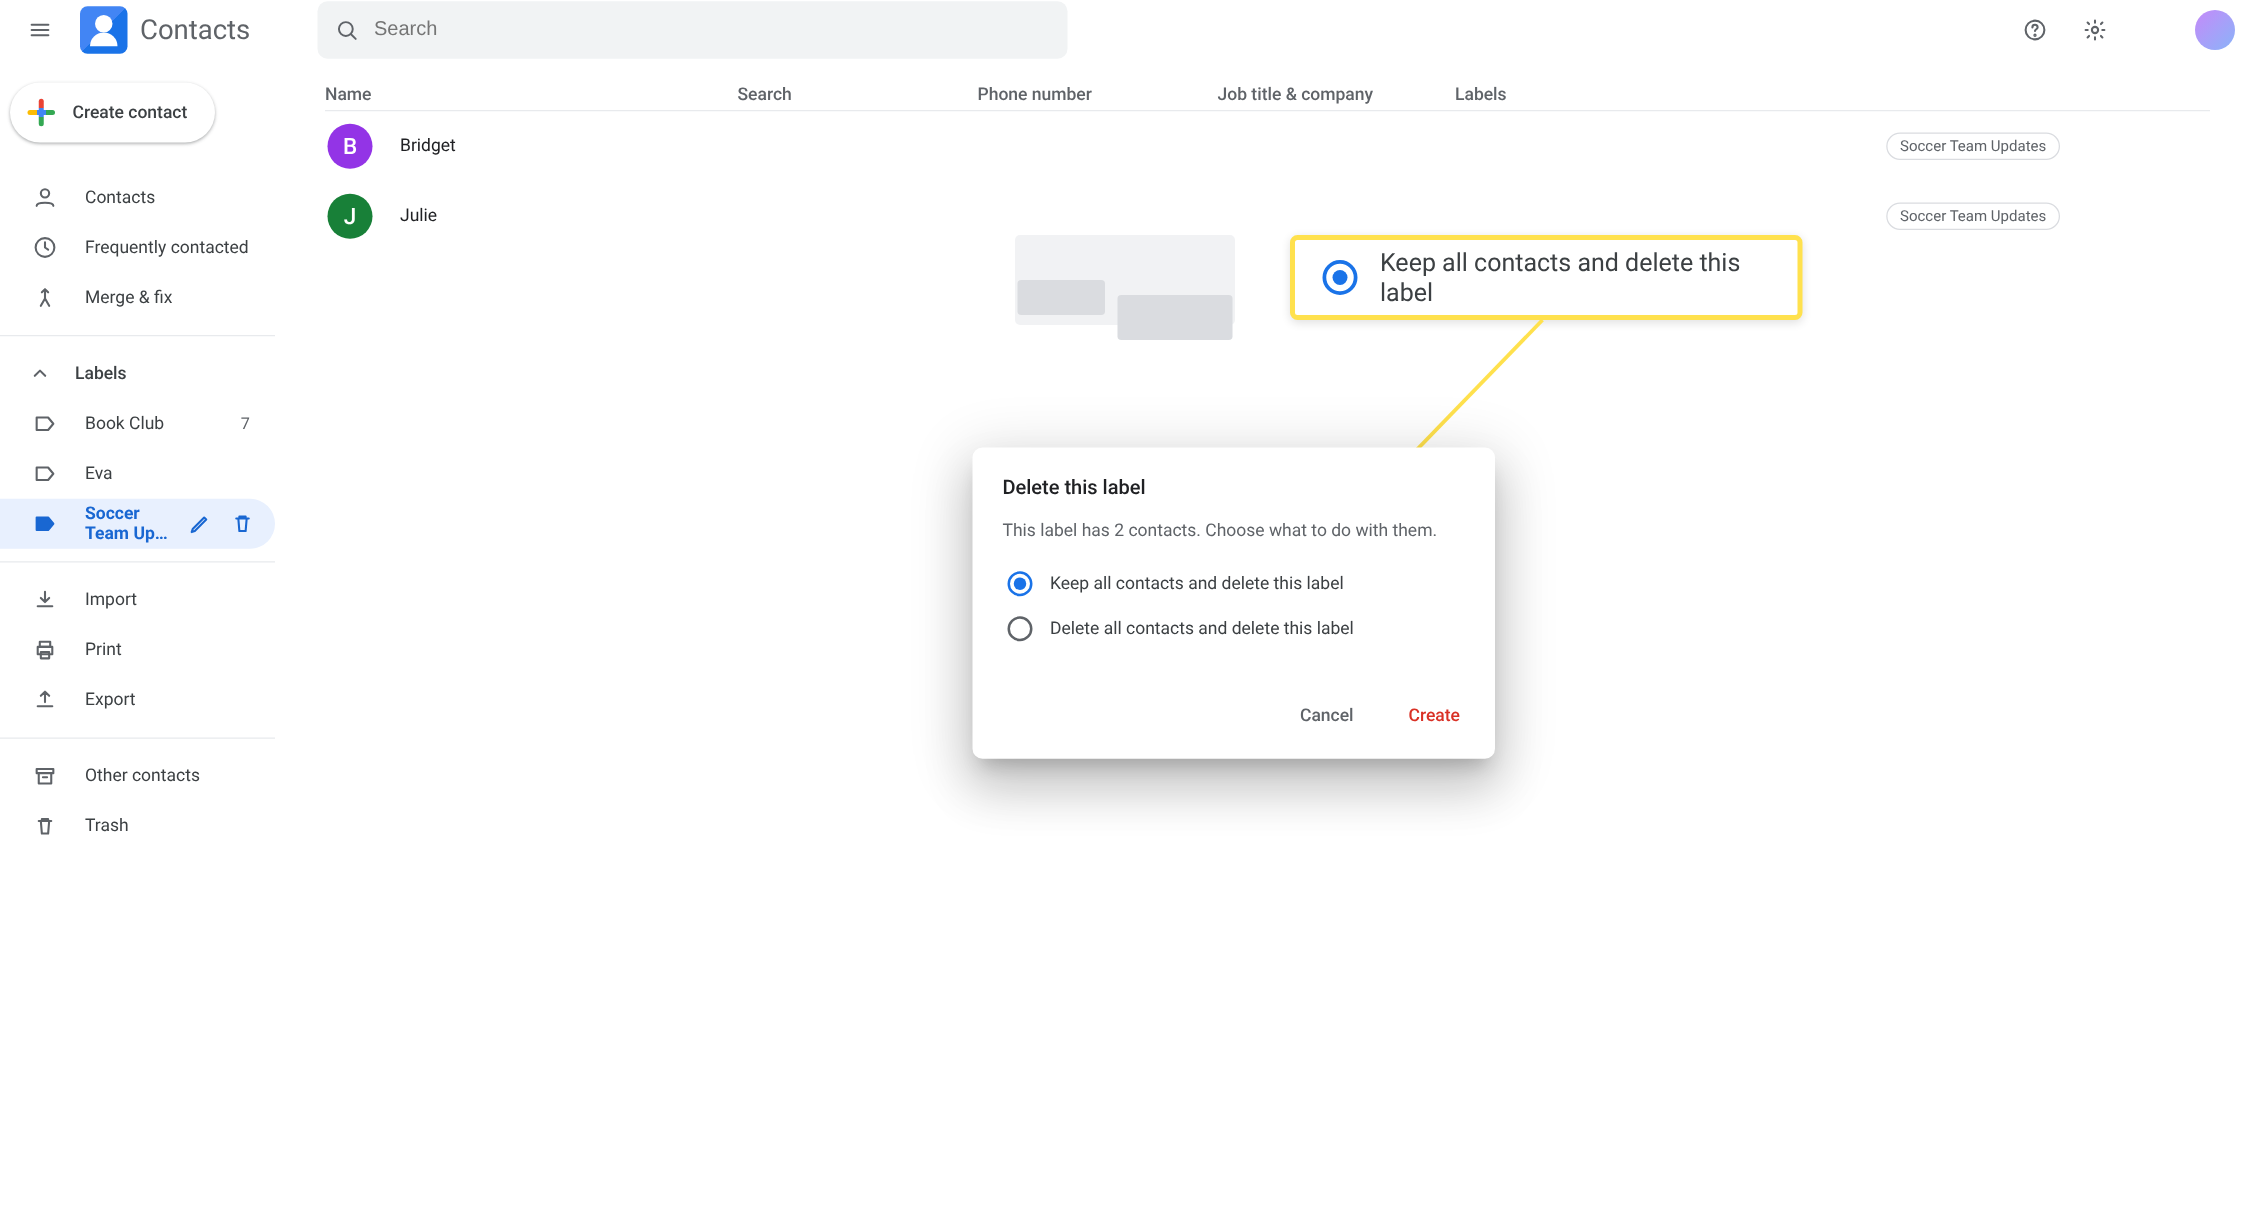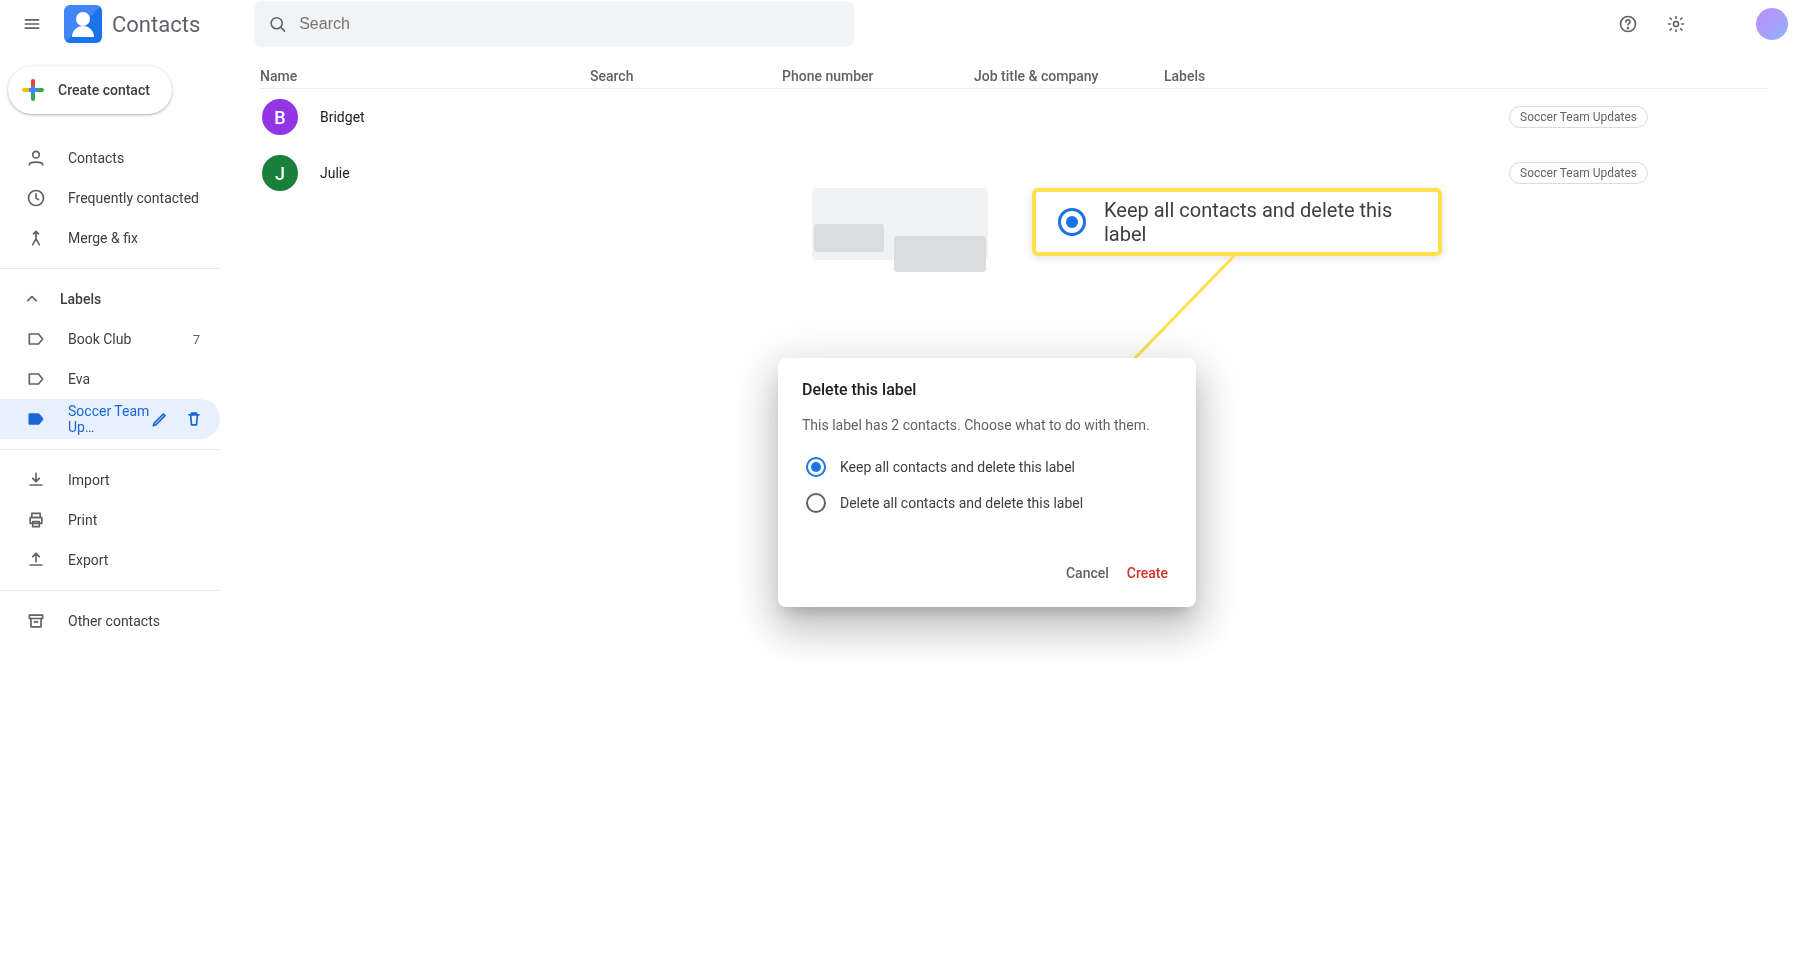--- a/index.html
+++ b/index.html
@@ -20,21 +20,21 @@
   .sidebar { width: 232px; padding-top: 18px; }
   .create-btn { margin: 0 0 24px 8px; height: 48px; width: 164px; border-radius: 24px; box-shadow: 0 1px 3px rgba(60,64,67,.3), 0 1px 2px rgba(60,64,67,.15); display: flex; align-items: center; padding-left: 14px; background: #fff; }
   .plus-icon { width: 22px; height: 22px; position: relative; margin-right: 14px; }
   .plus-icon::before, .plus-icon::after { content: ""; position: absolute; background: #4285f4; }
   .plus-icon::before { left: 9px; top: 0; width: 4px; height: 22px; background: linear-gradient(#ea4335 0 33%, #4285f4 33% 66%, #34a853 66%); border-radius: 2px; }
   .plus-icon::after { top: 9px; left: 0; width: 22px; height: 4px; background: linear-gradient(90deg, #fbbc04 0 33%, #4285f4 33% 66%, #34a853 66%); border-radius: 2px; }
   .create-btn span { font-size: 14px; color: #3c4043; font-weight: 500; }
 
   .nav-item { height: 40px; display: flex; align-items: center; padding-left: 26px; font-size: 14px; color: #3c4043; border-radius: 0 20px 20px 0; margin-right: 12px; position: relative; }
   .nav-item .count { margin-left: auto; margin-right: 20px; color: #5f6368; font-size: 13px; }
-  .nav-item.selected { background: #e8f0fe; color: #1967d2; font-weight: 400; }
+  .nav-item.selected { background: #e8f0fe; color: #1967d2; font-weight: 700; }
   .nav-item.selected .nav-icon svg { stroke: #1967d2; fill: #1967d2; }
   .nav-icon { width: 20px; margin-right: 22px; display: flex; align-items: center; justify-content: center; }
   .nav-icon svg { stroke: #5f6368; }
   .nav-item .trailing { margin-left: auto; margin-right: 16px; display: flex; gap: 14px; }
   .nav-item .trailing svg { stroke: #1967d2; }
 
   .section-hr { border: none; border-top: 1px solid #e8eaed; margin: 10px 12px 10px 0; }
   .labels-header { height: 40px; display: flex; align-items: center; padding-left: 22px; font-size: 14px; color: #3c4043; font-weight: 500; }
   .labels-header .nav-icon { margin-right: 18px; }
 
@@ -61,21 +61,21 @@
   .illus2::after { content:""; position:absolute; right:0; top:12px; width:92px; height:36px; background:#dadce0; border-radius:3px; }
 
   
   .modal { position: absolute; left: 546px; top: 310px; width: 418px; background: #fff; border-radius: 8px; box-shadow: 0 11px 15px -7px rgba(0,0,0,.2), 0 24px 38px 3px rgba(0,0,0,.14), 0 9px 46px 8px rgba(0,0,0,.12); padding: 22px 24px 18px; }
   .modal h2 { font-size: 16px; font-weight: 500; color: #202124; margin-bottom: 18px; }
   .modal p { font-size: 14px; color: #5f6368; margin-bottom: 24px; }
   .radio-row { display: flex; align-items: center; font-size: 14px; color: #3c4043; margin-bottom: 16px; gap: 14px; padding-left: 4px; }
   .radio { width: 20px; height: 20px; border: 2px solid #5f6368; border-radius: 50%; position: relative; flex-shrink: 0; }
   .radio.checked { border-color: #1a73e8; }
   .radio.checked::after { content:""; position:absolute; inset:3px; background:#1a73e8; border-radius:50%; }
-  .modal-actions { display: flex; justify-content: flex-end; gap: 10px; margin-top: 44px; }
+  .modal-actions { display: flex; justify-content: flex-end; gap: 36px; margin-top: 44px; }
   .text-btn { font-size: 14px; font-weight: 500; padding: 8px 4px; border-radius: 4px; }
   .text-btn.cancel { color: #5f6368; }
   .text-btn.delete { color: #d93025; }
 
   
   .callout { position: absolute; left: 800px; top: 140px; width: 410px; height: 68px; background: #fff; border: 4px solid #ffe14d; border-radius: 6px; display: flex; align-items: center; padding: 0 22px; gap: 18px; box-shadow: 0 2px 8px rgba(0,0,0,.12); }
   .callout .big-radio { width: 28px; height: 28px; border: 3px solid #1a73e8; border-radius: 50%; position: relative; flex-shrink: 0; }
   .callout .big-radio::after { content:""; position:absolute; inset:5px; background:#1a73e8; border-radius:50%; }
   .callout-text { font-size: 20px; color: #3c4043; }
   .callout-line { position: absolute; left: 812px; top: 208px; width: 200px; height: 200px; pointer-events: none; }
@@ -248,20 +248,28 @@
     <hr class="section-hr">
 
     <div class="nav-item">
       <span class="nav-icon">
           <svg class="ico" viewBox="0 0 24 24" stroke="#5f6368">
             <rect x="4" y="5" width="16" height="4"></rect>
             <path d="M6 9v10h12V9M10 13h4"></path>
           </svg>
         </span>
       <span>Other contacts</span>
+    </div>
+    <div class="nav-item">
+      <span class="nav-icon">
+          <svg class="ico" viewBox="0 0 24 24" stroke="#5f6368">
+            <path d="M6 7h12M9 7V5h6v2M8 7l1 12h6l1-12"></path>
+          </svg>
+        </span>
+      <span>Trash</span>
     </div>
   </div>
 
   <div class="main">
     <div class="col-headers">
       <div class="col-name">Name</div>
       <div class="col-email">Search</div>
       <div class="col-phone">Phone number</div>
       <div class="col-job">Job title &amp; company</div>
       <div class="col-labels">Labels</div>

